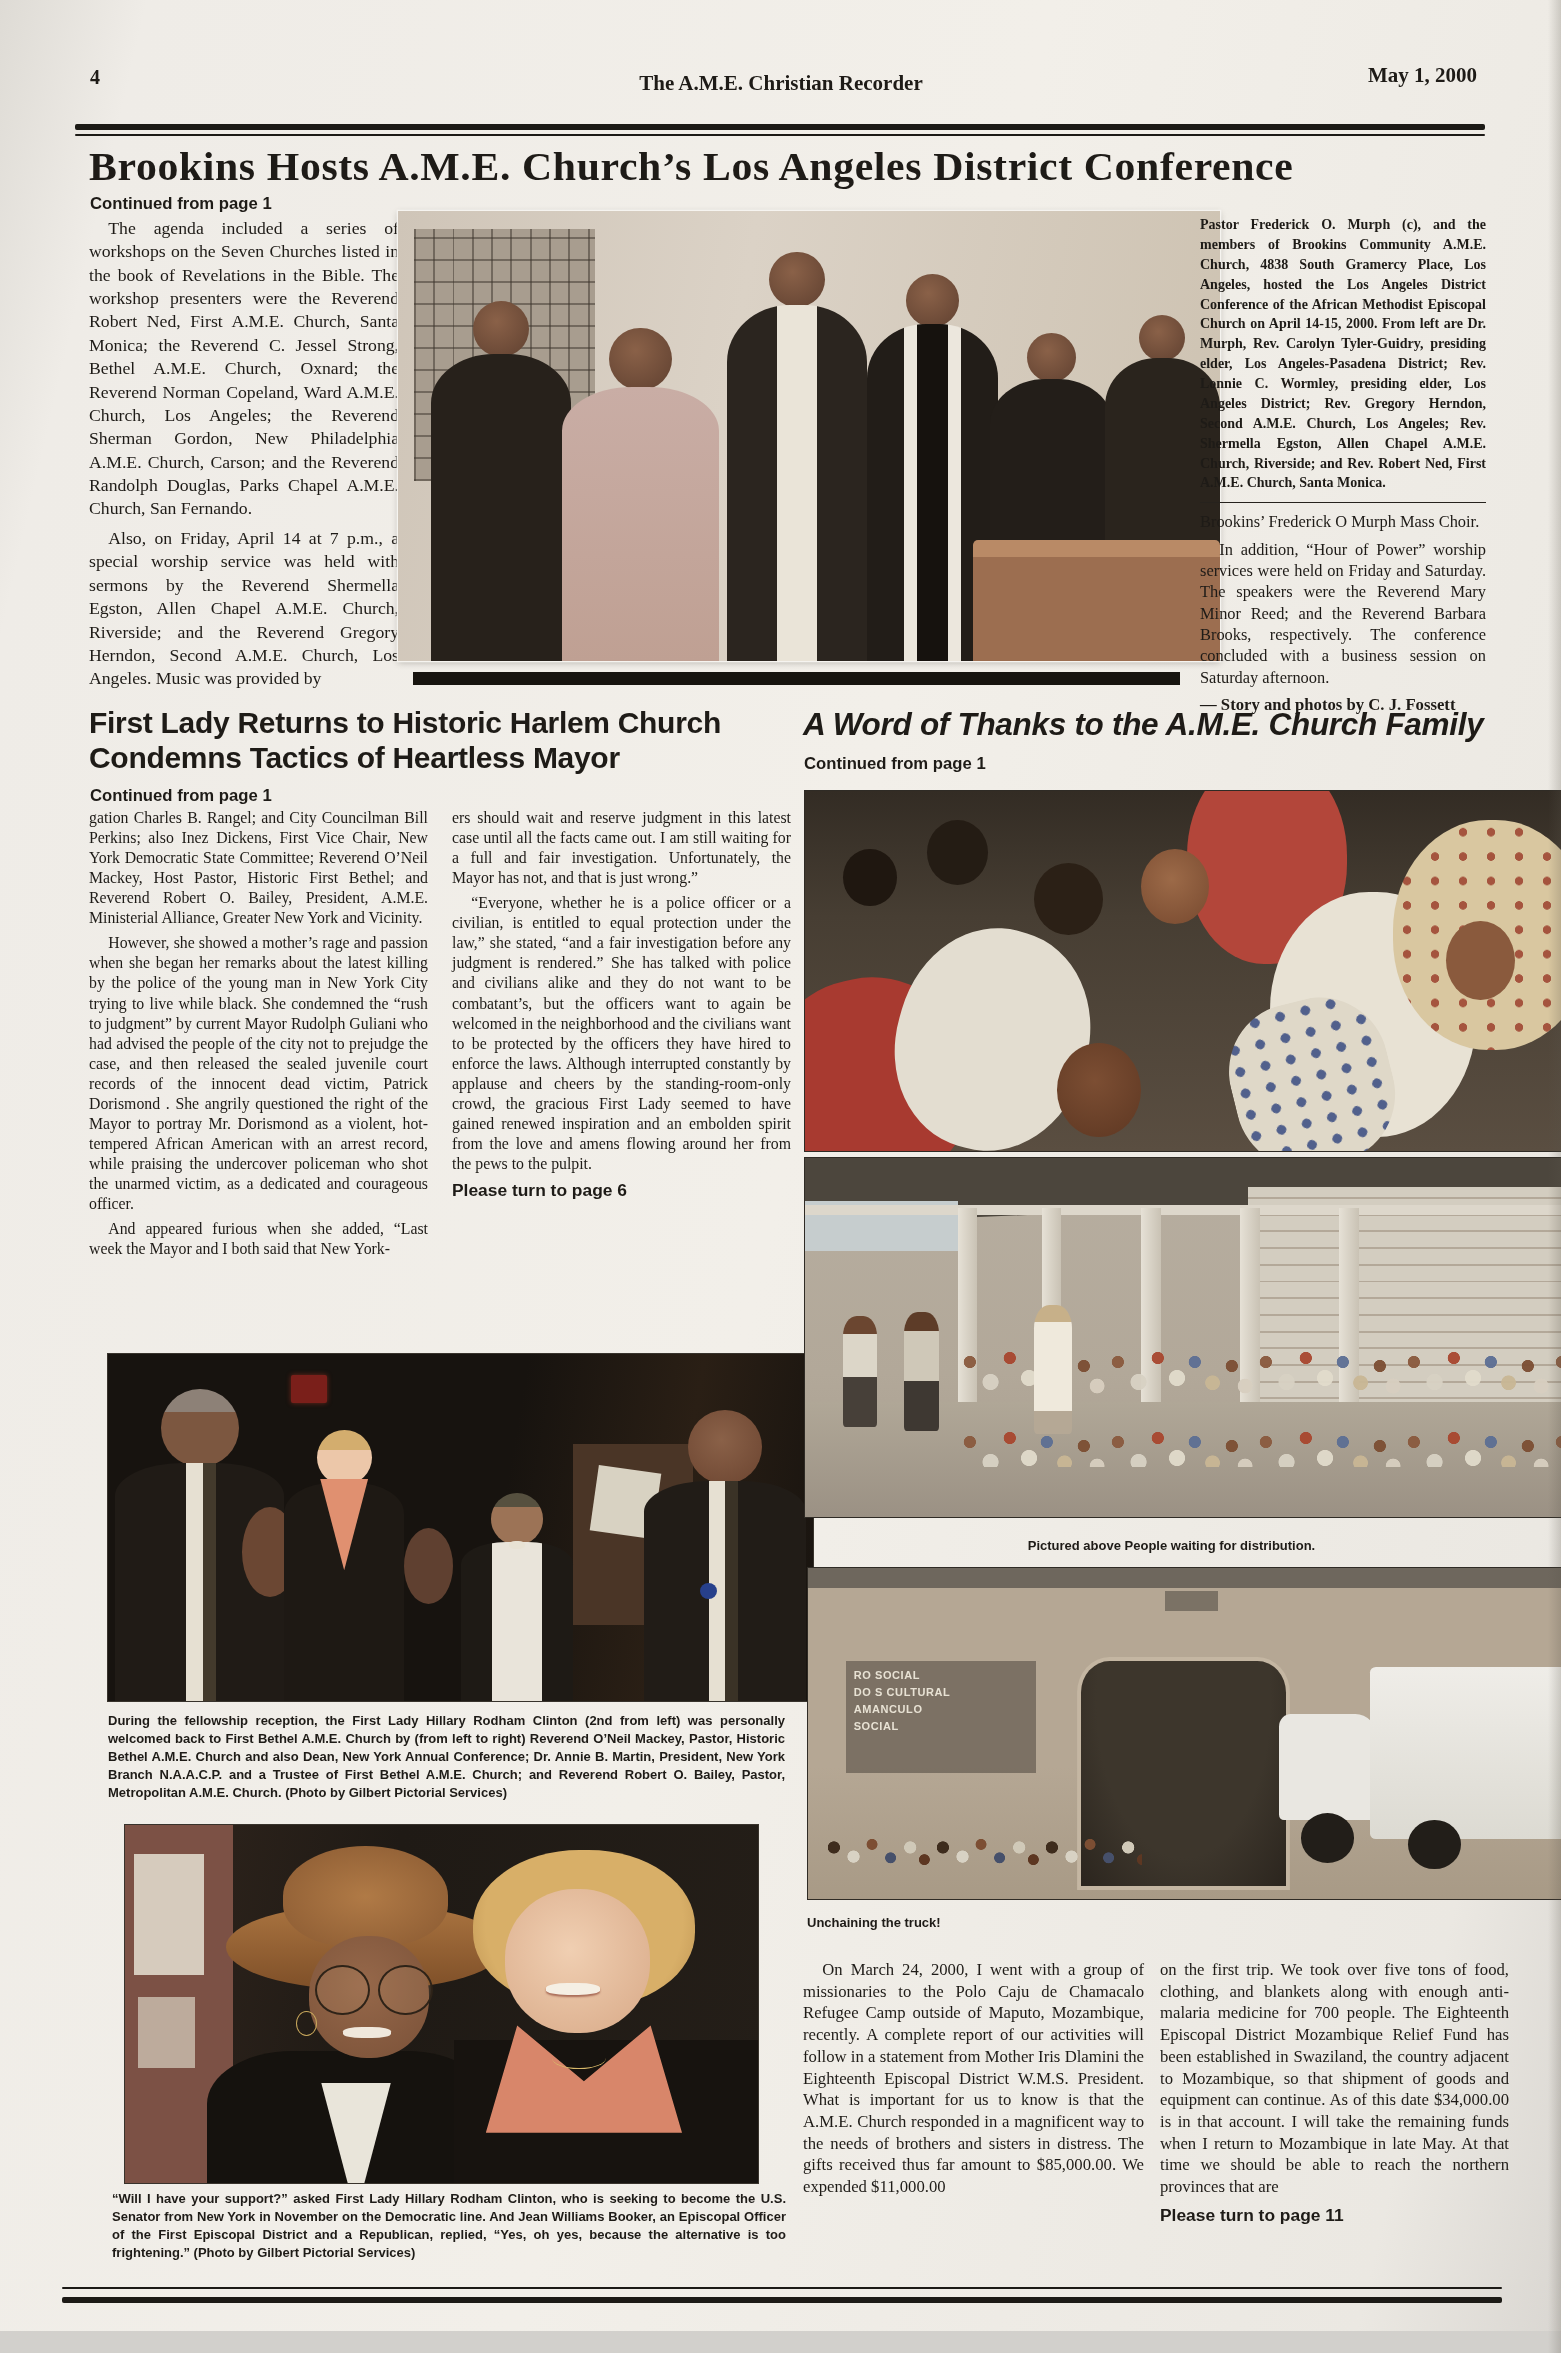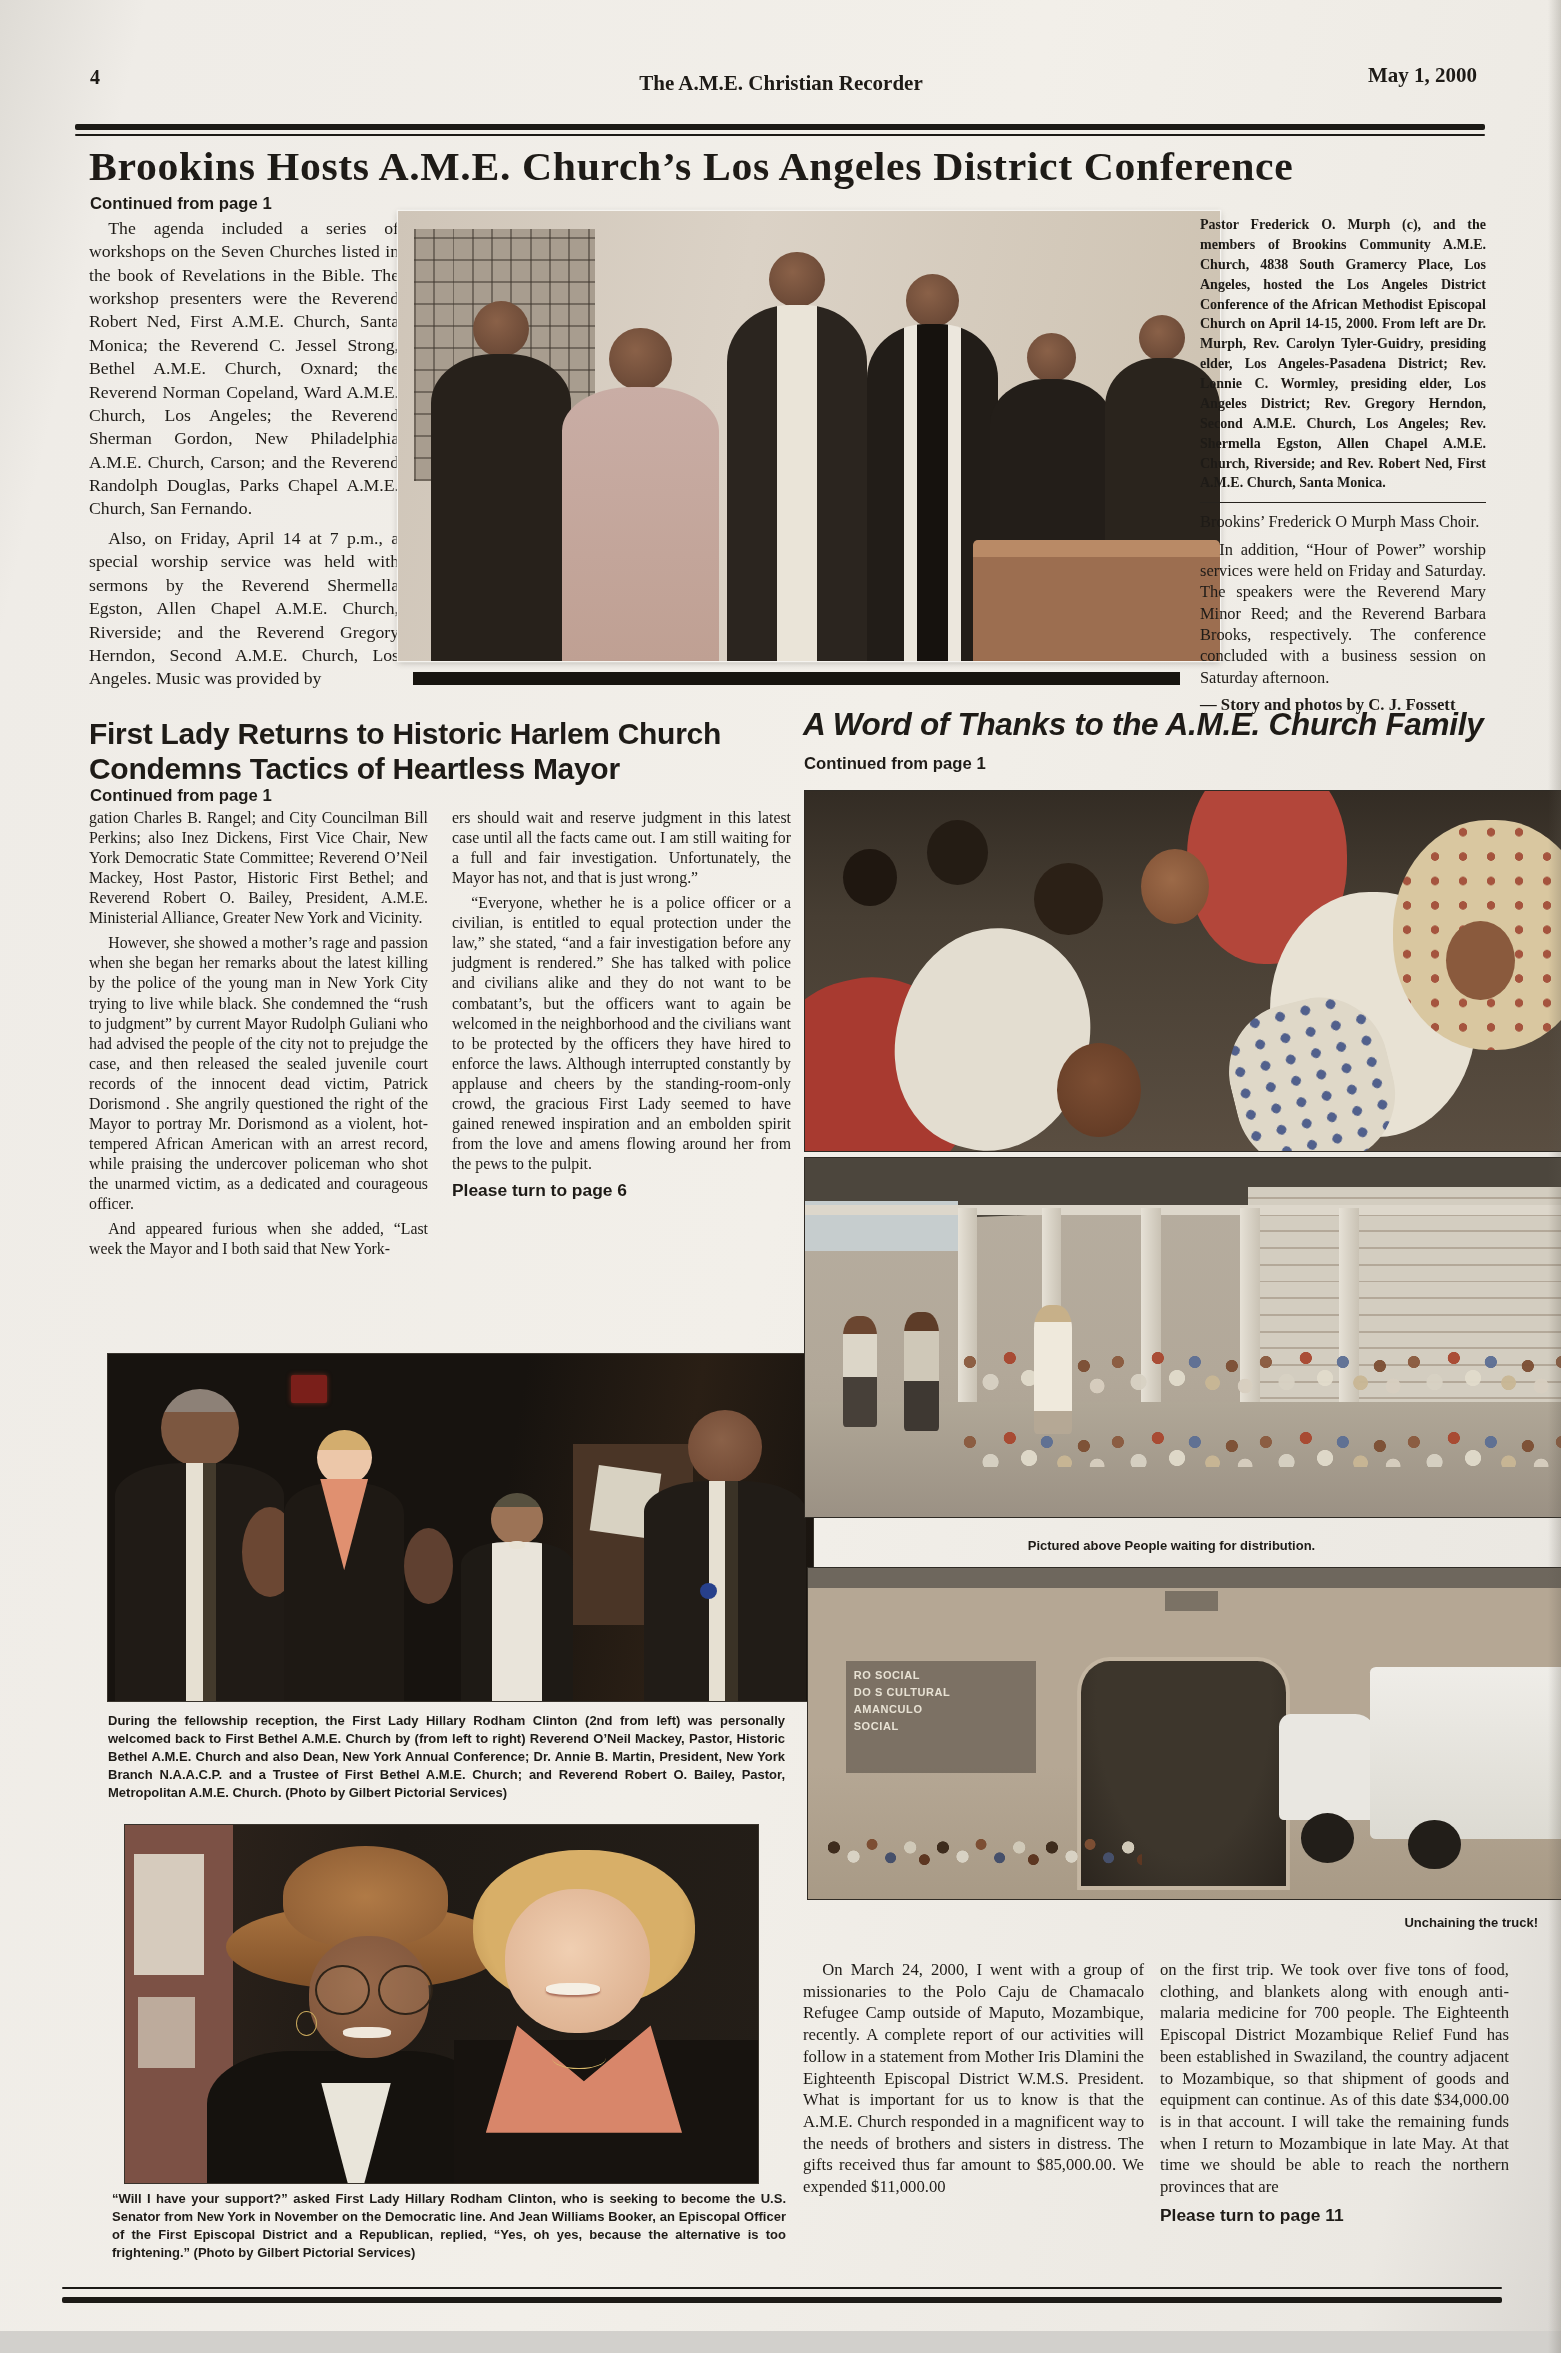--- a/index.html
+++ b/index.html
@@ -40,37 +40,37 @@
   .a1-cont { position:absolute; left:90px; top:194px; }
   .a1-left { position:absolute; left:89px; top:217px; width:310px; font-size:17.7px; line-height:1.32; }
   .a1-right { position:absolute; left:1200px; top:215px; width:286px; }
   .a1-caption { font-weight:bold; font-size:14px; line-height:1.42; text-align:justify; margin:0; }
   .a1-divider { border:none; border-top:1.9px solid #26221d; margin:9px 0 7.7px 0; }
   .a1-right-text { font-size:16.4px; line-height:1.3; }
   .byline { font-weight:bold; font-size:16.7px; text-align:right; margin-top:5.1px; }
 
   
   .a2-headline { position:absolute; left:89px; top:705px; width:714px;
-    font-family:"Liberation Sans", sans-serif; font-weight:bold; font-size:30px; line-height:1.18; letter-spacing:-0.3px;margin-top:11px; }
+    font-family:"Liberation Sans", sans-serif; font-weight:bold; font-size:30px; line-height:1.18; letter-spacing:-0.3px; }
   .a2-cont { position:absolute; left:90px; top:786px; }
   .a2-colA { position:absolute; left:89px; top:808px; width:339px; font-size:15.8px; line-height:1.27; }
   .a2-colB { position:absolute; left:452px; top:808px; width:339px; font-size:15.8px; line-height:1.27; }
   .a2-colA p, .a2-colB p { margin-bottom:5.1px; }
   .turn6 { font-size:17.4px; margin-top:5.1px; }
 
   .caption-sans { font-family:"Liberation Sans", sans-serif; font-weight:bold; font-size:13px; line-height:1.38; text-align:justify; }
   .a2-cap1 { position:absolute; left:108px; top:1712px; width:677px; }
   .a2-cap2 { position:absolute; left:112px; top:2190px; width:674px; }
 
   
   .a3-headline { position:absolute; left:803px; top:706px; width:735px;
     font-family:"Liberation Sans", sans-serif; font-weight:bold; font-style:italic; font-size:31.5px; letter-spacing:-0.3px; }
   .a3-cont { position:absolute; left:804px; top:754px; }
   .a3-capA { position:absolute; left:804px; top:1537px; width:735px; text-align:center; }
-  .a3-capC { position:absolute; left:807px; top:1914px; width:731px; text-align:right; }
+  .a3-capC { position:absolute; left:807px; top:1914px; width:731px; text-align:left; }
   .a3-colA { position:absolute; left:803px; top:1959px; width:341px; font-size:16.7px; line-height:1.3; }
   .a3-colB { position:absolute; left:1160px; top:1959px; width:349px; font-size:16.7px; line-height:1.3; }
   .turn11 { font-size:17.4px; margin-top:19.3px; }
 
   
   .ph { position:absolute; overflow:hidden;padding-left:28px; }
   .ph * { position:absolute; }
 
   
   .photo1 { left:398px; top:211px; width:794px; height:450px;

